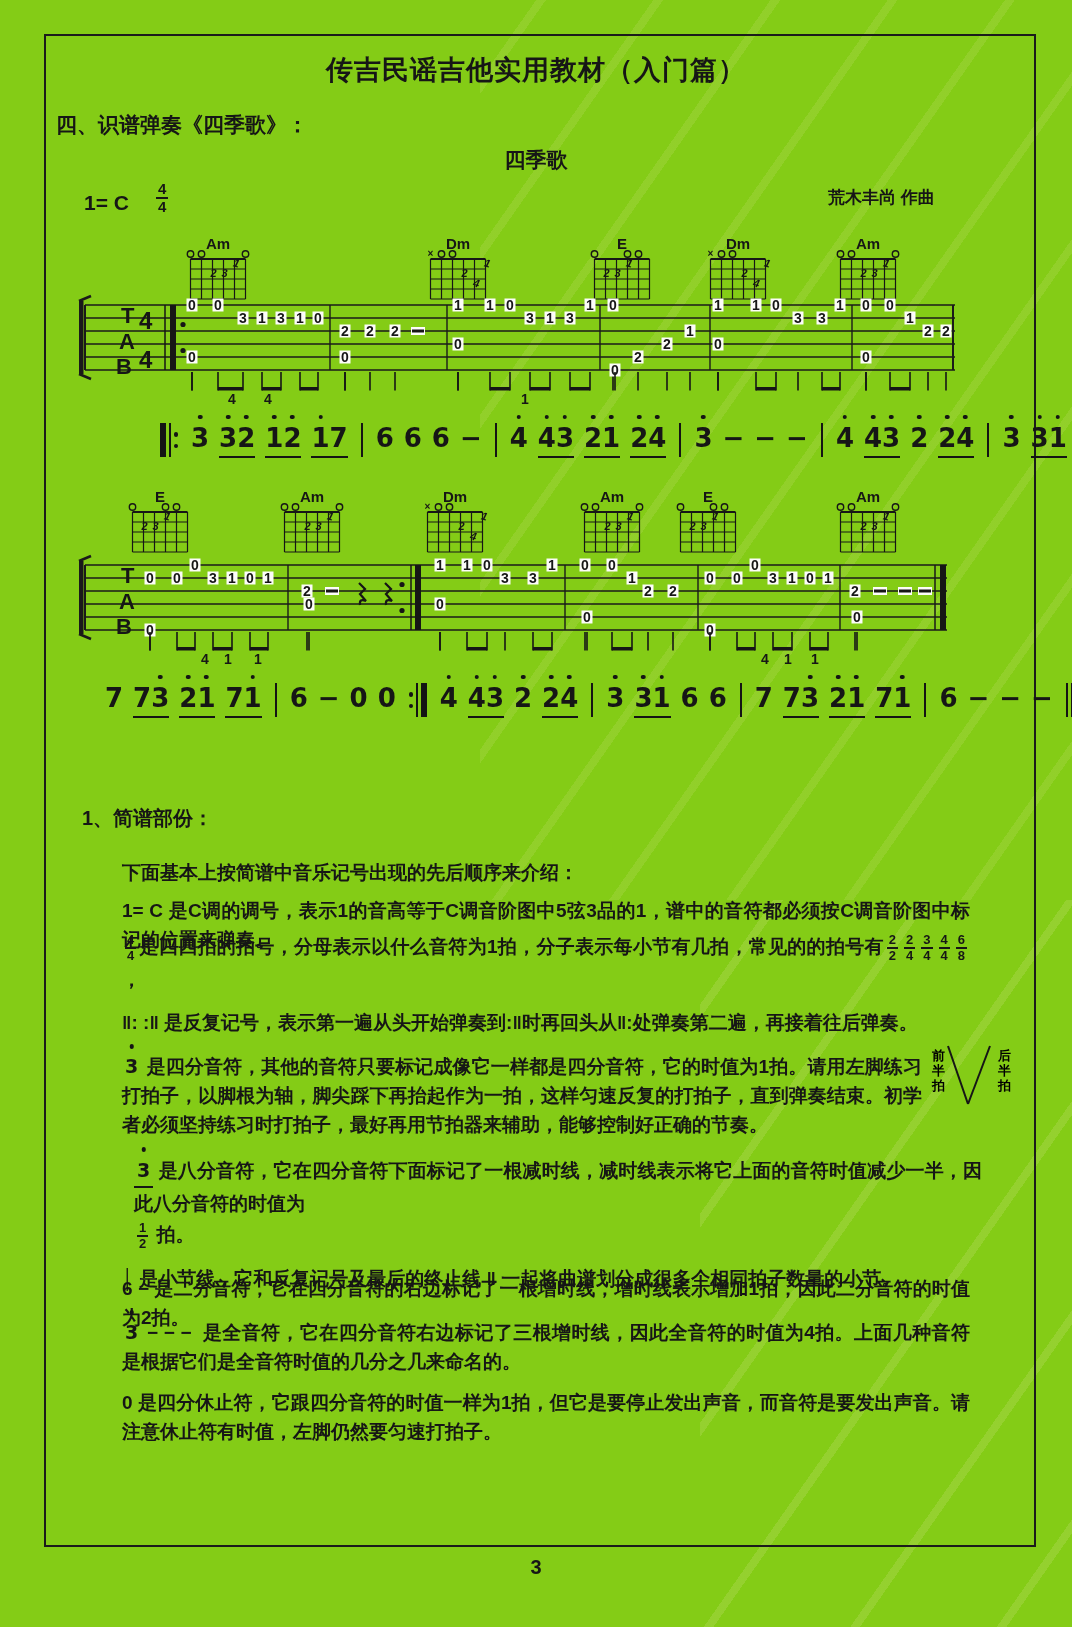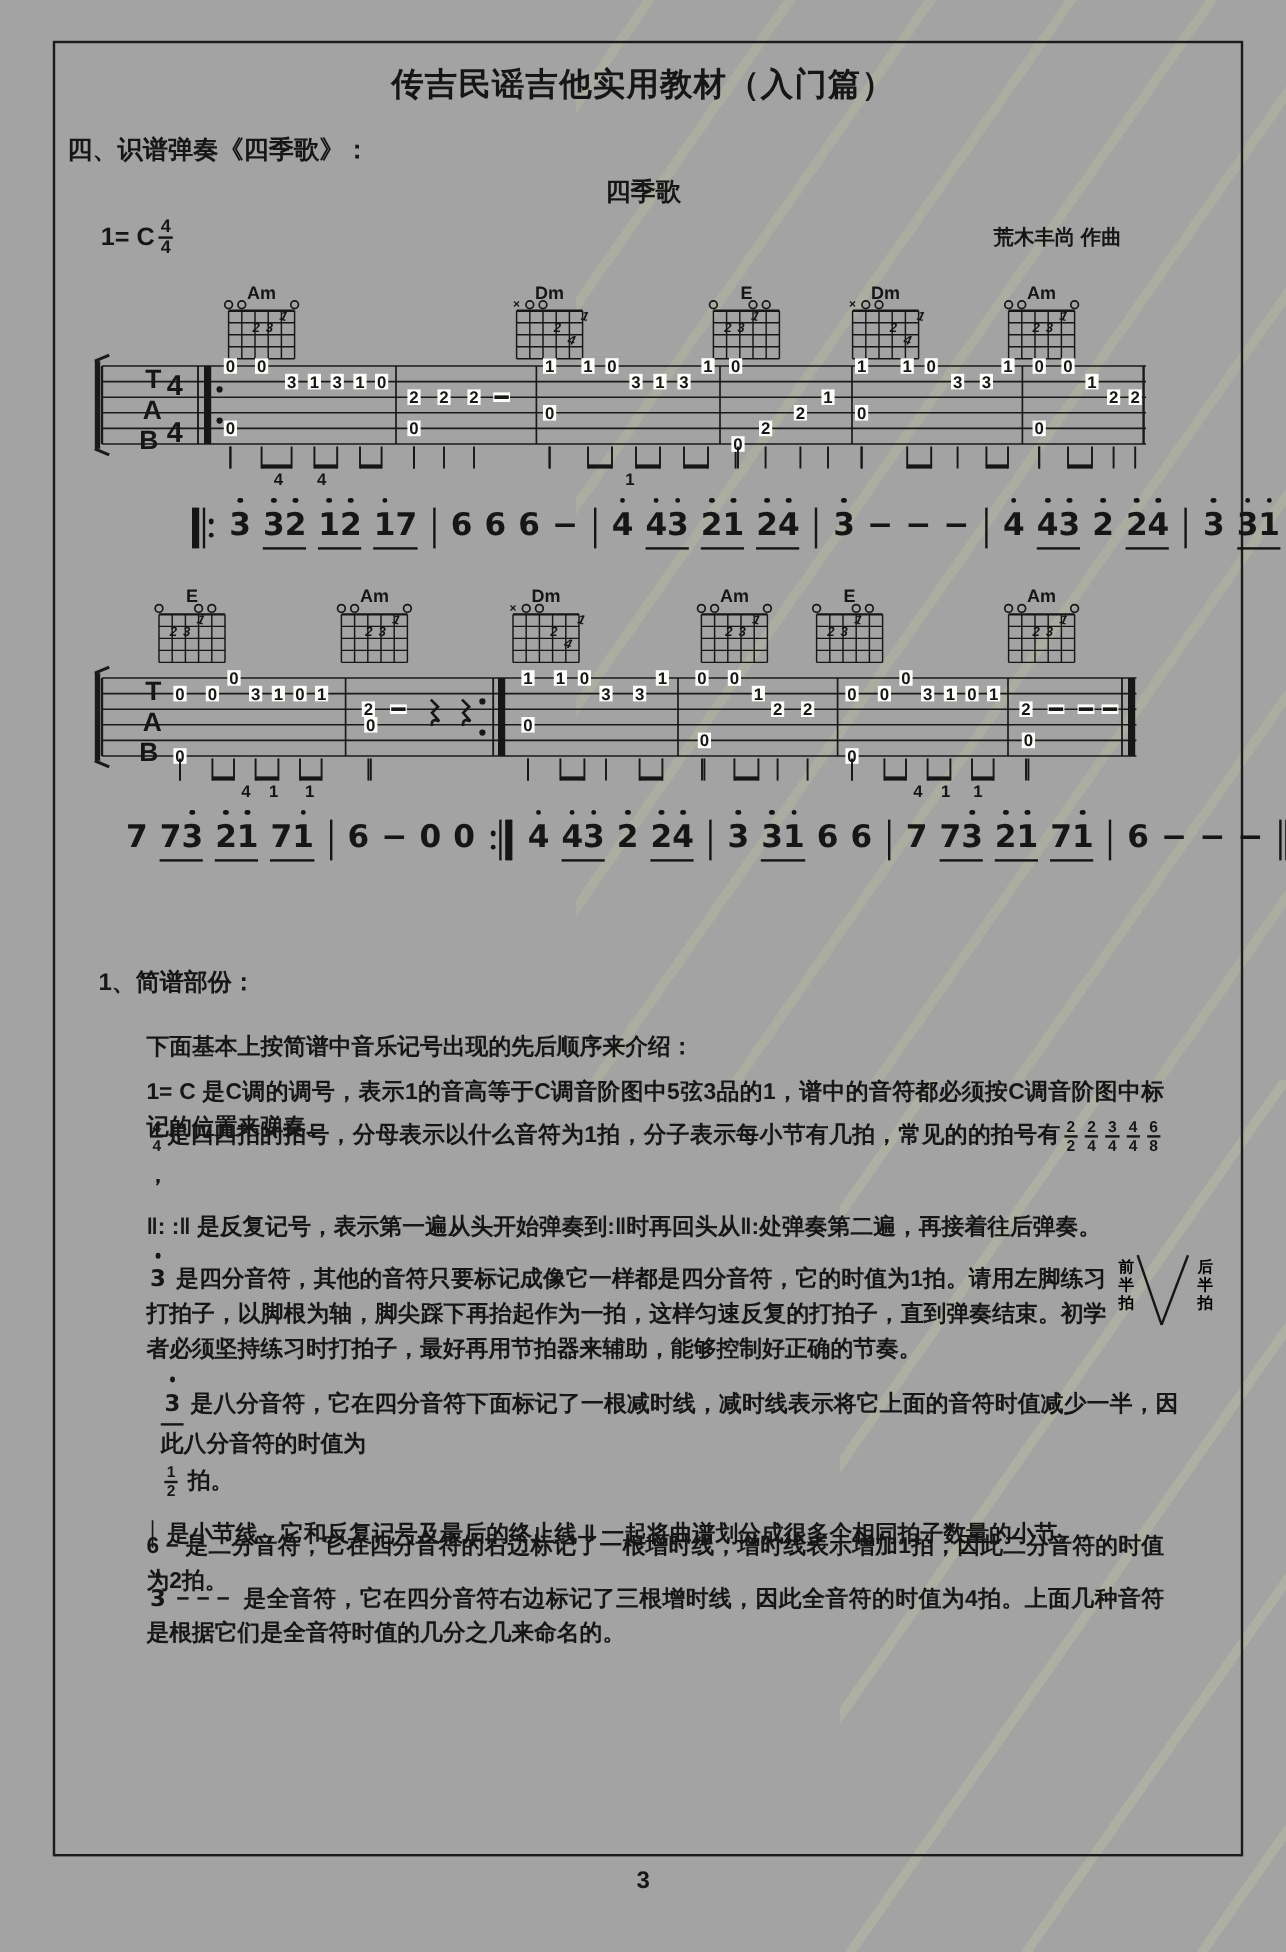--- a/index.html
+++ b/index.html
@@ -1,30 +1,30 @@
 <!DOCTYPE html>
 <html><head>
 <meta charset="utf-8">
 <style>
   html,body{margin:0;padding:0;background:#e8e8e4;}
-  #page{position:relative;width:1072px;height:1627px;background:#a3a3a3;margin:0 auto;
+  #page{position:relative;width:1072px;height:1627px;background:#84cc16;margin:0 auto;
         font-family:"Liberation Sans","DejaVu Sans",sans-serif;color:#161616;overflow:hidden;}
   .wm{position:absolute;pointer-events:none;}
   #wm1{left:480px;top:0;width:592px;height:900px;
        background:repeating-linear-gradient(125deg,rgba(222,228,150,0) 0 46px,rgba(222,228,150,.28) 46px 54px,rgba(222,228,150,0) 54px 96px);
        opacity:.55;}
   #wm2{left:700px;top:900px;width:372px;height:727px;
        background:repeating-linear-gradient(125deg,rgba(222,228,150,0) 0 60px,rgba(225,230,160,.18) 60px 68px,rgba(222,228,150,0) 68px 120px);}
   #frame{position:absolute;left:44px;top:34px;width:988px;height:1509px;border:2.5px solid #1b1b1b;}
   .abs{position:absolute;}
   .ctr{left:0;right:0;text-align:center;}
   #book-title{top:52px;font-size:27px;font-weight:bold;letter-spacing:1px;}
   #section-heading{left:56px;top:111px;font-size:21px;font-weight:bold;}
   #song-title{top:146px;font-size:21px;font-weight:bold;}
-  #key-sig{left:84px;top:181px;font-size:21px;font-weight:bold;display:flex;align-items:center;gap:0;}
+  #key-sig{left:84px;top:181px;font-size:21px;font-weight:bold;display:flex;align-items:flex-end;gap:24px;}
   #composer{left:828px;top:186px;font-size:17px;font-weight:600;}
   
   .frac{display:inline-flex;flex-direction:column;align-items:center;line-height:1.05;vertical-align:middle;margin:0 3px;font-weight:700;font-style:normal;}
   .frac b{border-bottom:2px solid #161616;padding:0 2px;font-weight:700;}
   .frac i{font-style:normal;padding:0 2px;}
   #key-sig .frac{font-size:15px;}
   
   .jline{position:absolute;display:flex;align-items:center;font-family:"DejaVu Sans",sans-serif;font-size:26px;height:52px;}
   .jnote{display:inline-block;position:relative;min-width:17px;text-align:center;font-weight:600;}
   .jgroup{display:inline-flex;margin:0 5px;padding-bottom:3px;border-bottom:2.5px solid transparent;}
@@ -829,15 +829,16 @@
 
   <div class="para" style="top:1228px;margin-top:36px;">│ 是小节线，它和反复记号及最后的终止线 ‖ 一起将曲谱划分成很多个相同拍子数量的小节。</div>
   <div class="para" style="top:1274px;">6 −  是二分音符，它在四分音符的右边标记了一根增时线，增时线表示增加1拍，因此二分音符的时值为2拍。</div>
 
   <div class="para" style="top:1318px;">
     <span class="lead-note"><span>3</span><i class="odot"></i></span>
     <span>− − −</span>&nbsp;
     <span>是全音符，它在四分音符右边标记了三根增时线，因此全音符的时值为4拍。上面几种音符是根据它们是全音符时值的几分之几来命名的。</span>
   </div>
 
+  <div class="para" style="top:1388px;">0 是四分休止符，它跟四分音符的时值一样为1拍，但它是要停止发出声音，而音符是要发出声音。请注意休止符有时值，左脚仍然要匀速打拍子。</div>
 
   <div class="abs ctr" id="page-num">3</div>
 </div>
 
 </body></html>

